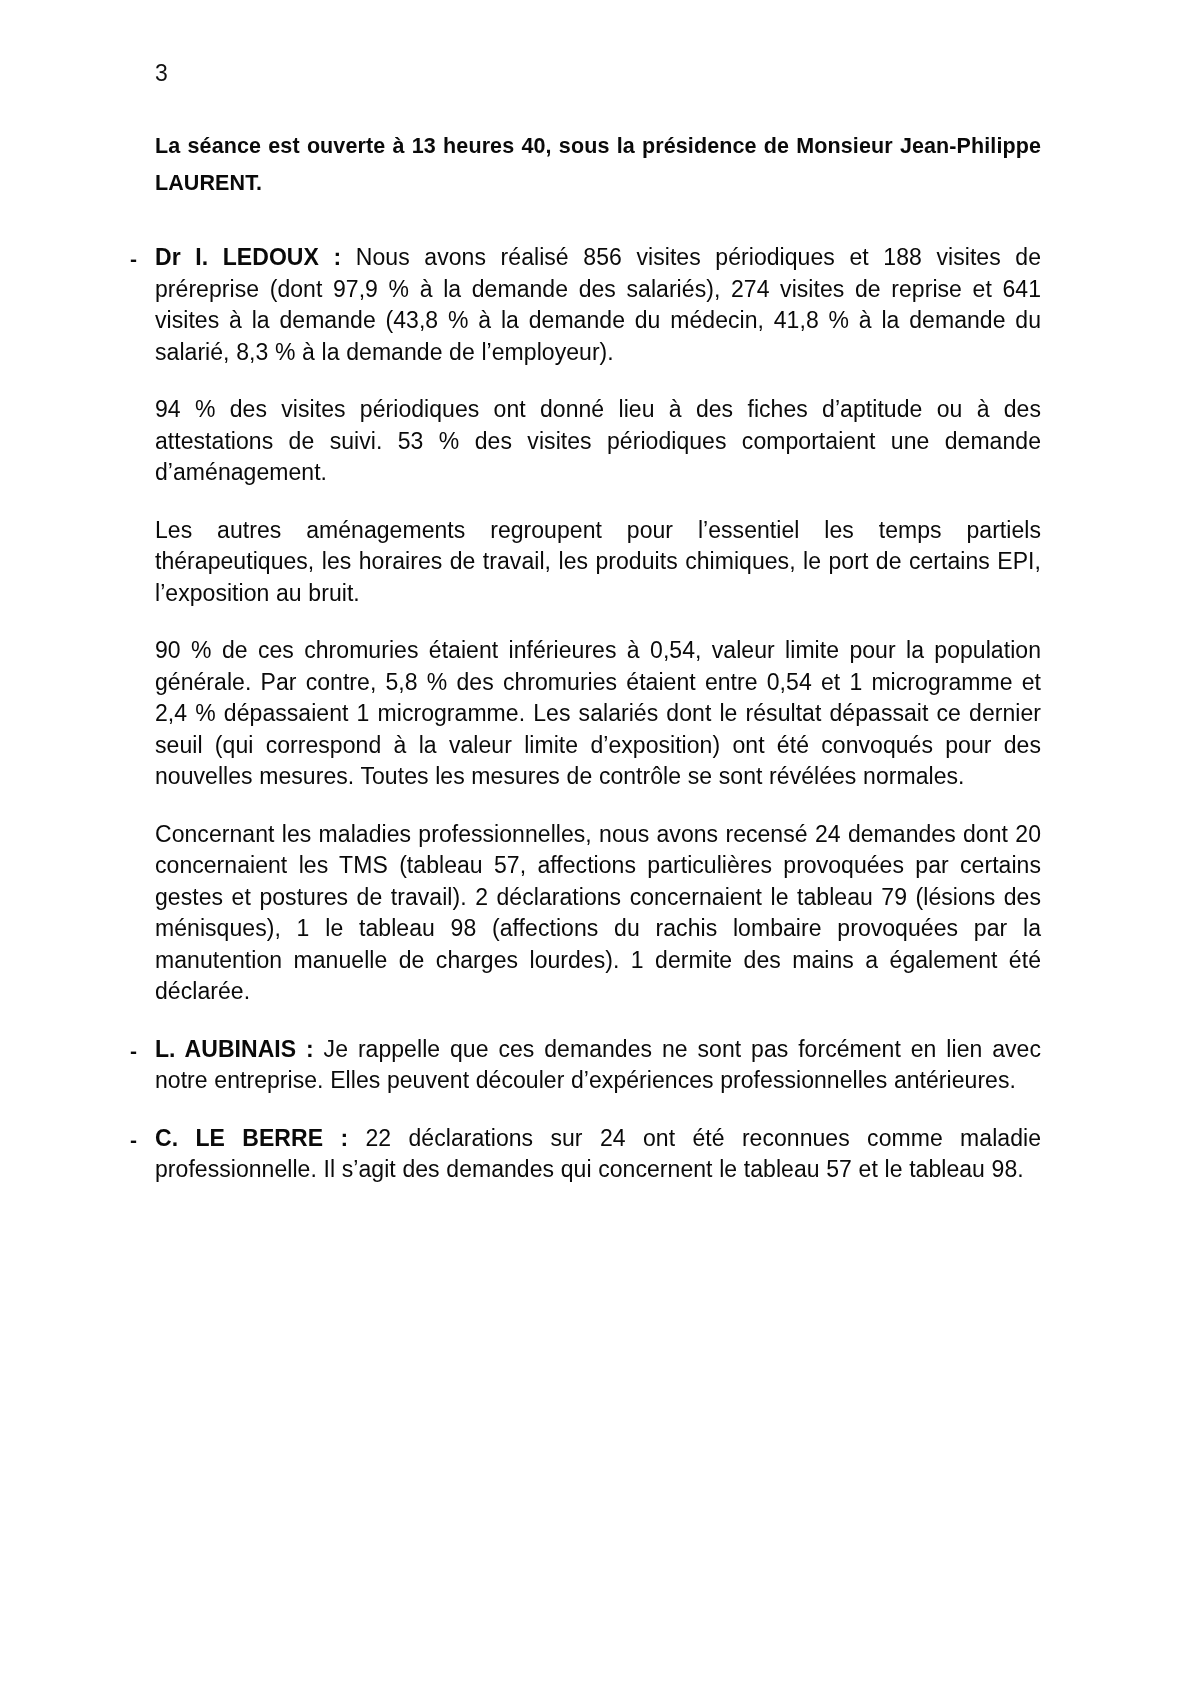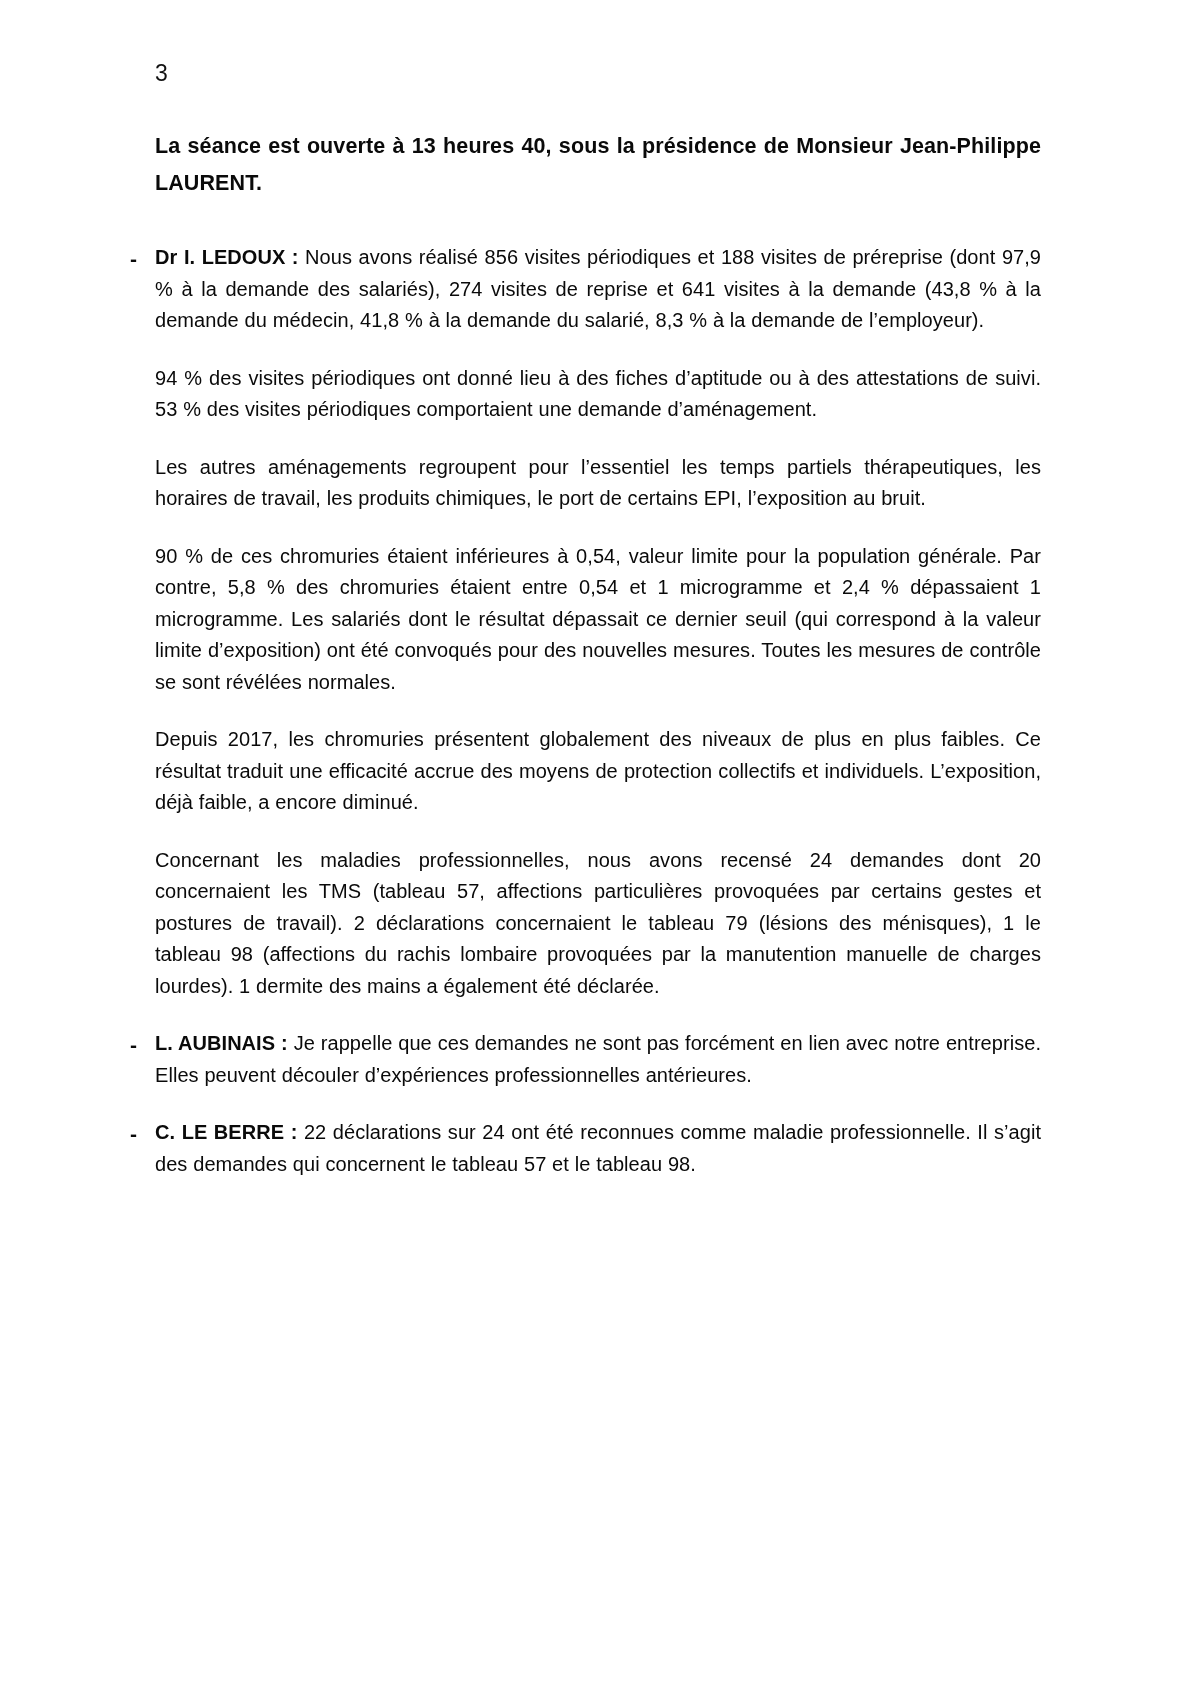--- a/index.html
+++ b/index.html
@@ -70,21 +70,21 @@
   }
   .dash {
     position: absolute;
     left: -25px;
     top: 1px;
     font-size: 21px;
     line-height: 31px;
     font-weight: bold;
   }
   .para {
-    font-size: 20px;
+    font-size: 23px;
     line-height: 31.5px;
     text-align: justify;
     text-justify: inter-word;
     margin: 12px 0 26px 0;
     letter-spacing: 0.05px;
     word-spacing: 0.2px;
   }
   .para:last-child { margin-bottom: 0; }
   .speaker-name {
     font-weight: bold;
@@ -110,21 +110,20 @@
 
       <p class="para">94 % des visites périodiques ont donné lieu à des fiches d’aptitude ou à des attestations de suivi. 53 % des visites périodiques comportaient une demande d’aménagement.</p>
 
 
 
       <p class="para">Les autres aménagements regroupent pour l’essentiel les temps partiels thérapeutiques, les horaires de travail, les produits chimiques, le port de certains EPI, l’exposition au bruit.</p>
 
 
       <p class="para">90 % de ces chromuries étaient inférieures à 0,54, valeur limite pour la population générale. Par contre, 5,8 % des chromuries étaient entre 0,54 et 1 microgramme et 2,4 % dépassaient 1 microgramme. Les salariés dont le résultat dépassait ce dernier seuil (qui correspond à la valeur limite d’exposition) ont été convoqués pour des nouvelles mesures. Toutes les mesures de contrôle se sont révélées normales.</p>
 
-      <p class="para">Depuis 2017, les chromuries présentent globalement des niveaux de plus en plus faibles. Ce résultat traduit une efficacité accrue des moyens de protection collectifs et individuels. L’exposition, déjà faible, a encore diminué.</p>
 
       <p class="para">Concernant les maladies professionnelles, nous avons recensé 24 demandes dont 20 concernaient les TMS (tableau 57, affections particulières provoquées par certains gestes et postures de travail). 2 déclarations concernaient le tableau 79 (lésions des ménisques), 1 le tableau 98 (affections du rachis lombaire provoquées par la manutention manuelle de charges lourdes). 1 dermite des mains a également été déclarée.</p>
     </div>
 
     <div class="speaker-block">
       <span class="dash">-</span>
 
       <p class="para"><span class="speaker-name">L. AUBINAIS :</span><span> Je rappelle que ces demandes ne sont pas forcément en lien avec notre entreprise. Elles peuvent découler d’expériences professionnelles antérieures.</span></p>
     </div>
 

